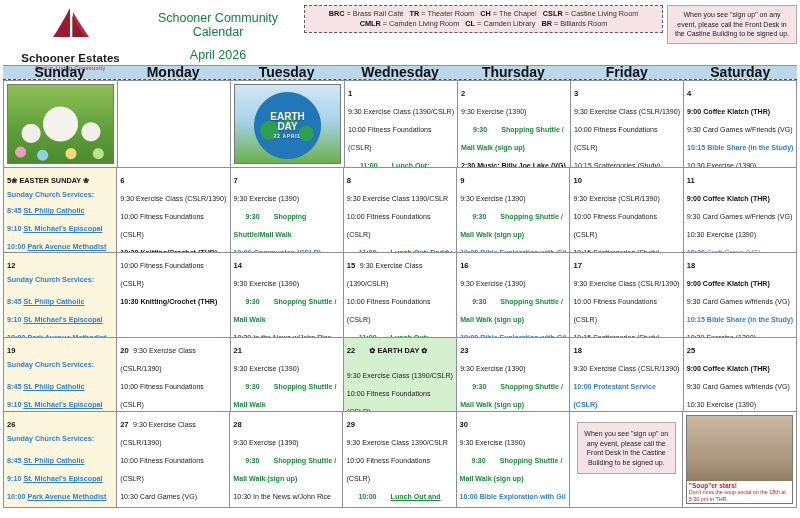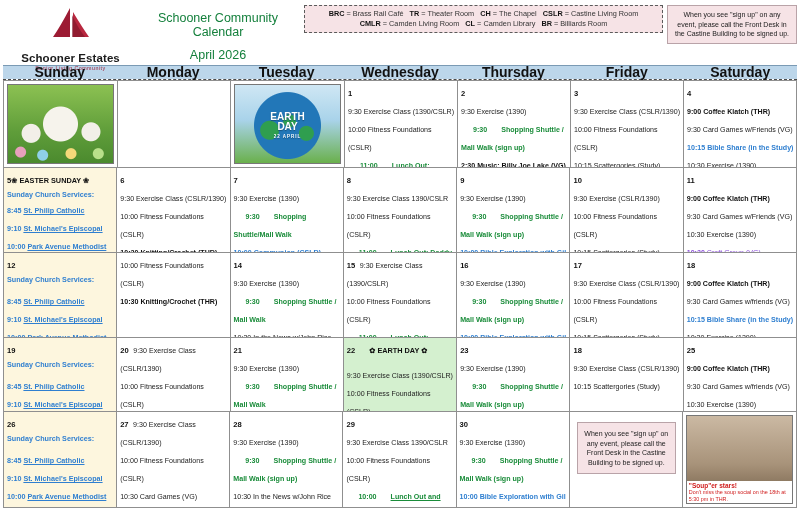--- a/index.html
+++ b/index.html
@@ -188,21 +188,21 @@
         </div>
         <div class="cell"><span class="daynum">21</span><div><span class="ev">9:30 Exercise (1390)</span></div><div><span class="ev"><span class="green" style="font-weight: bold;">9:30 </span><span class="green">Shopping Shuttle / Mall Walk</span></span></div><div><span class="ev"><span class="blue" style="font-weight: bold;">10:00 </span><span class="blue">Communion (CSLR)</span></span></div></div>
         <div class="cell earthday-cell">
           <div><span class="daynum">22</span><span class="easter" style="margin-left: 14px;">✿  EARTH DAY  ✿</span></div>
           <div style="height: 7px;"></div>
           <div><span class="ev">9:30 Exercise Class (1390/CSLR)</span></div>
           <div><span class="ev">10:00 Fitness Foundations (CSLR)</span></div>
           <div></div>
         </div>
         <div class="cell"><span class="daynum">23</span><div><span class="ev">9:30 Exercise (1390)</span></div><div><span class="ev"><span class="green" style="font-weight: bold;">9:30 </span><span class="green">Shopping Shuttle / Mall Walk (sign up)</span></span></div><div><span class="ev"><span class="blue" style="font-weight: bold;">10:00 </span><span class="blue">Bible Exploration with Gil Reed (in the Study)</span></span></div></div>
-        <div class="cell"><span class="daynum">18</span><div><span class="ev">9:30 Exercise Class (CSLR/1390)</span></div><div><span class="ev">10:15 Scattergories (Study)</span></div></div>
+        <div class="cell"><span class="daynum">18</span><div><span class="ev">9:30 Exercise Class (CSLR/1390)</span></div><div><span class="ev"><span class="blue" style="font-weight: bold;">10:00 </span><span class="blue">Protestant Service (CSLR)</span></span></div><div><span class="ev">10:15 Scattergories (Study)</span></div></div>
         <div class="cell"><span class="daynum">25</span><div><span class="ev"><span class="bold" style="font-weight: bold;">9:00 </span><span class="bold">Coffee Klatch (THR)</span></span></div><div><span class="ev">9:30 Card Games w/friends (VG)</span></div><div><span class="ev">10:30 Exercise (1390)</span></div><div><span class="ev">2:15 Cribbage (HPD)</span></div></div>
       </div>
       <div class="wk wk5">
         <div class="cell sunday-cell"><span class="daynum">26</span><div class="sun-head" style="margin-top: 3px;">Sunday Church Services:</div><div class="spacer"></div><div><span class="sun-head">8:45 </span><span class="sun-link">St. Philip Catholic</span></div><div><span class="sun-head">9:10 </span><span class="sun-link">St. Michael's Episcopal</span></div><div><span class="sun-head">10:00 </span><span class="sun-link">Park Avenue Methodist</span></div><div class="spacer"></div></div>
         <div class="cell">
           <div><span class="daynum">27</span> <span class="ev">9:30 Exercise Class (CSLR/1390)</span></div>
           <div><span class="ev">10:00 Fitness Foundations (CSLR)</span></div>
           <div><span class="ev">10:30 Card Games (VG)</span></div>
           <div></div>
         </div>

